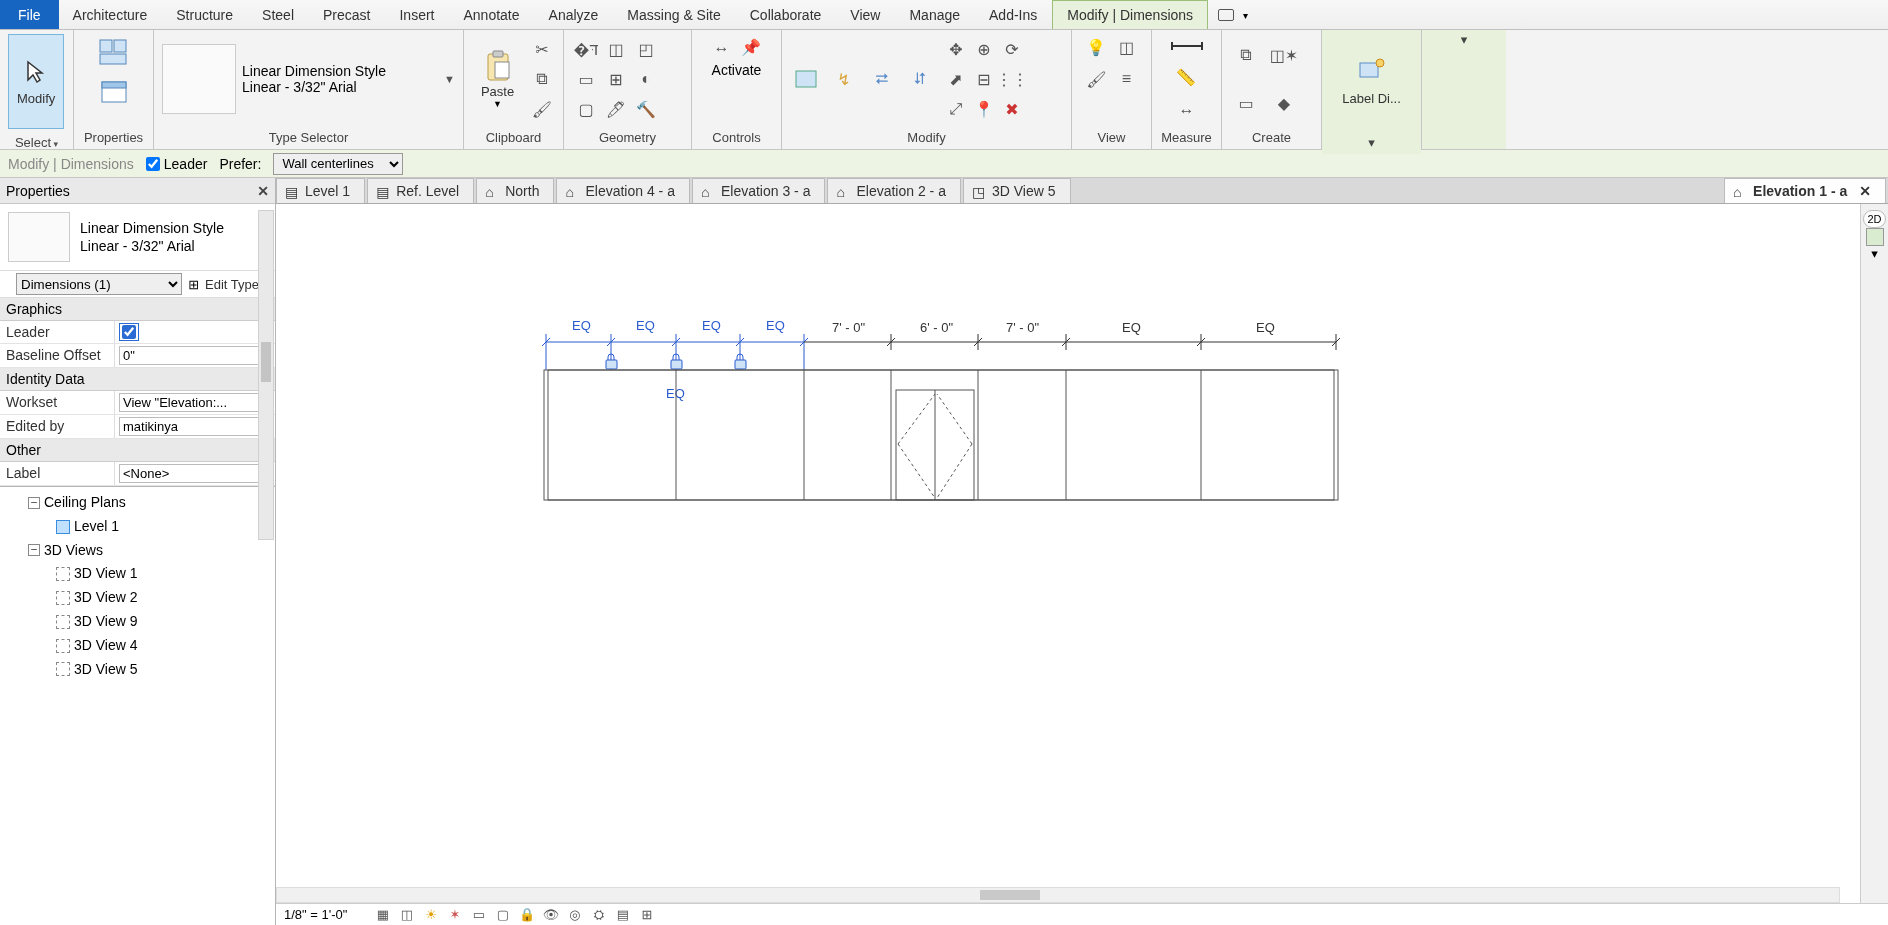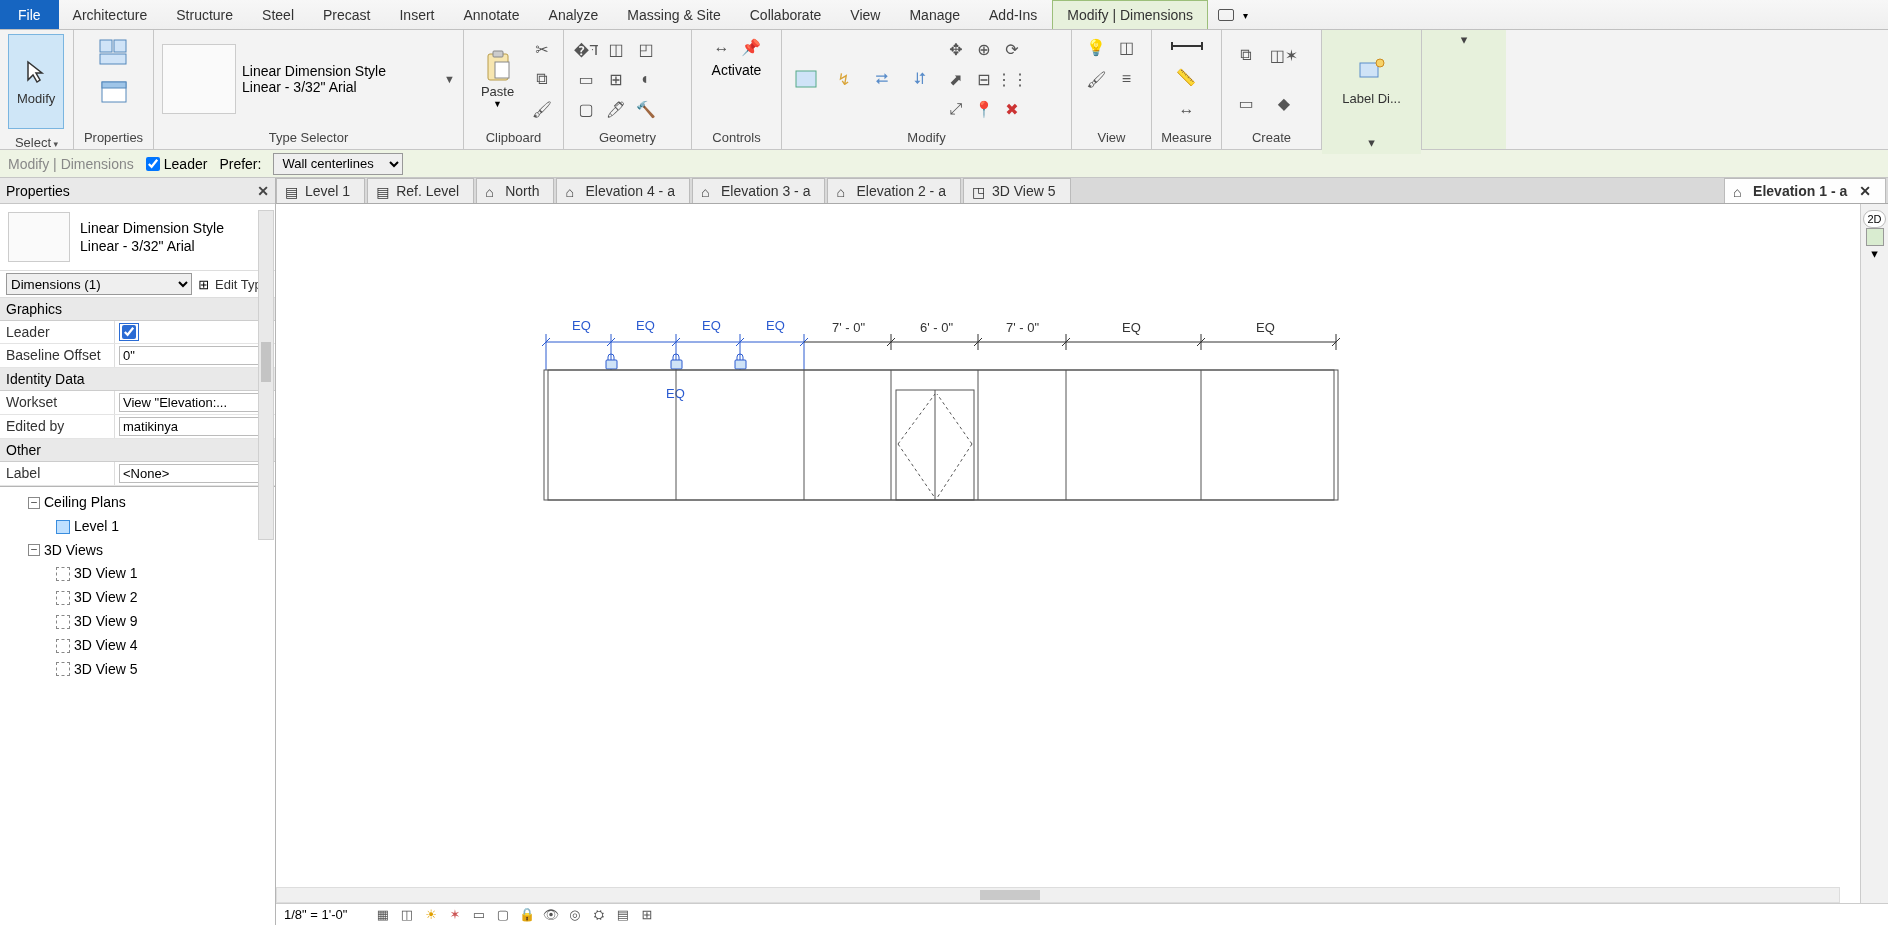--- a/index.html
+++ b/index.html
@@ -39,21 +39,21 @@
 .leftcol { width:276px; display:flex; flex-direction:column; border-right:1px solid #b5b5b5;}
 .panelhdr { background:#e9e9e9; border-bottom:1px solid #c6c6c6; height:26px; display:flex; align-items:center; padding:0 6px; font-size:14px; justify-content:space-between;}
 .panelhdr .x { font-size:14px; font-weight:bold; color:#444;}
 
 
 .props { flex:0 0 auto; background:#fff; display:flex; flex-direction:column; border-bottom:1px solid #b5b5b5;}
 .typeblk { display:flex; align-items:center; padding:8px; gap:10px; border-bottom:1px solid #ddd;}
 .typeblk .thumb { width:62px; height:50px; border:1px solid #ccc; background:#fafafa;}
 .typeblk .txt { font-size:14px; line-height:1.3;}
 .typeblk .dd2 { margin-left:auto; font-size:11px;}
-.filterrow { display:flex; align-items:center; padding:2px 6px; gap:6px; border-bottom:1px solid #ddd;}
+.filterrow { display:flex; align-items:center; padding:2px 16px; gap:6px; border-bottom:1px solid #ddd;}
 .filterrow select{ flex:1; border:1px solid #999; height:22px;}
 .filterrow .edit { color:#333; font-size:13px;}
 .cathdr { background:#e9e9e9; padding:3px 6px; font-size:14px; display:flex; justify-content:space-between; border-bottom:1px solid #ccc;}
 .proprow { display:flex; border-bottom:1px solid #e4e4e4; font-size:14px;}
 .proprow .k { width:115px; padding:3px 6px; border-right:1px solid #ddd; color:#333;}
 .proprow .v { flex:1; padding:2px 4px; display:flex; align-items:center;}
 .proprow .v input[type=text]{ width:100%; border:1px solid #bbb; height:19px; font-size:13px; padding:0 3px;}
 .proprow .v input[type=checkbox]{ width:14px; height:14px;}
 .proprow .chkwrap{ border:1px solid #2b6cd4; padding:1px 2px; background:#fff; display:inline-flex;}
 .bottomrow { display:flex; justify-content:space-between; align-items:center; padding:4px 6px;}

